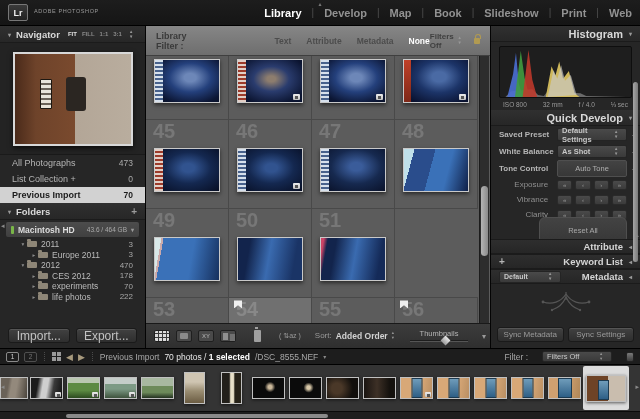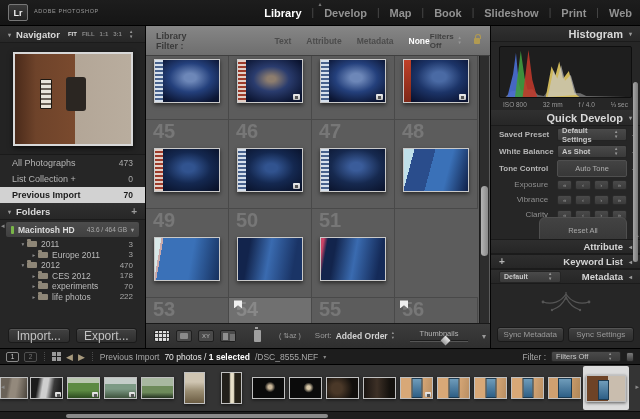--- a/index.html
+++ b/index.html
@@ -149,21 +149,21 @@
   
   .statusbar{height:16px;background:#1d1d1d;border-top:1px solid #000;display:flex;align-items:center;padding:0 6px;font-size:8.5px;color:#a8a8a8;gap:5px;}
   .mon{width:13px;height:10px;border:1px solid #8a8a8a;border-radius:2px;color:#d0d0d0;font-size:6.5px;display:flex;align-items:center;justify-content:center;cursor:pointer;}
   .mon.dim{border-color:#4f4f4f;color:#777;}
   .vsep{width:1px;height:9px;border-left:1px dotted #4a4a4a;margin:0 2px;}
   .ico-grid4{width:9px;height:9px;background-image:linear-gradient(#9a9a9a,#9a9a9a),linear-gradient(#9a9a9a,#9a9a9a),linear-gradient(#9a9a9a,#9a9a9a),linear-gradient(#9a9a9a,#9a9a9a);background-size:4px 4px;background-position:0 0,5px 0,0 5px,5px 5px;background-repeat:no-repeat;cursor:pointer;}
   .nav-arr{color:#a89a7e;font-size:9px;cursor:pointer;}
   .sb-strong{color:#e8e8e8;}
   .sb-white{color:#fff;font-weight:bold;}
   .sb-chev{color:#8a8a8a;font-size:6px;}
-  .sb-right{margin-left:auto;display:flex;align-items:center;gap:5px;}
+  .sb-right{margin-left:auto;display:flex;align-items:center;gap:14px;}
   .sb-sel{width:70px;height:11px;font-size:7.5px;font-weight:normal;}
   .ico-switch{width:8px;height:10px;border-radius:2px;background:linear-gradient(#7a7a7a,#3d3d3d);border:1px solid #222;cursor:pointer;}
 
   
   .filmstrip{height:55px;background:#343434;border-top:1px solid #000;position:relative;overflow:hidden;}
   .fs-arrow{position:absolute;top:18px;font-size:7px;color:#8a8a8a;z-index:5;cursor:pointer;}
   .fthumbs{display:flex;align-items:center;height:44px;margin-top:1px;overflow:hidden;}
   .fcell{flex:none;width:37px;height:44px;display:flex;align-items:center;justify-content:center;position:relative;cursor:pointer;}
   .fcell.cut{width:28px;overflow:hidden;}
   .fcell.selected{width:46px;background:#dcdcdc;border-radius:2px;}

